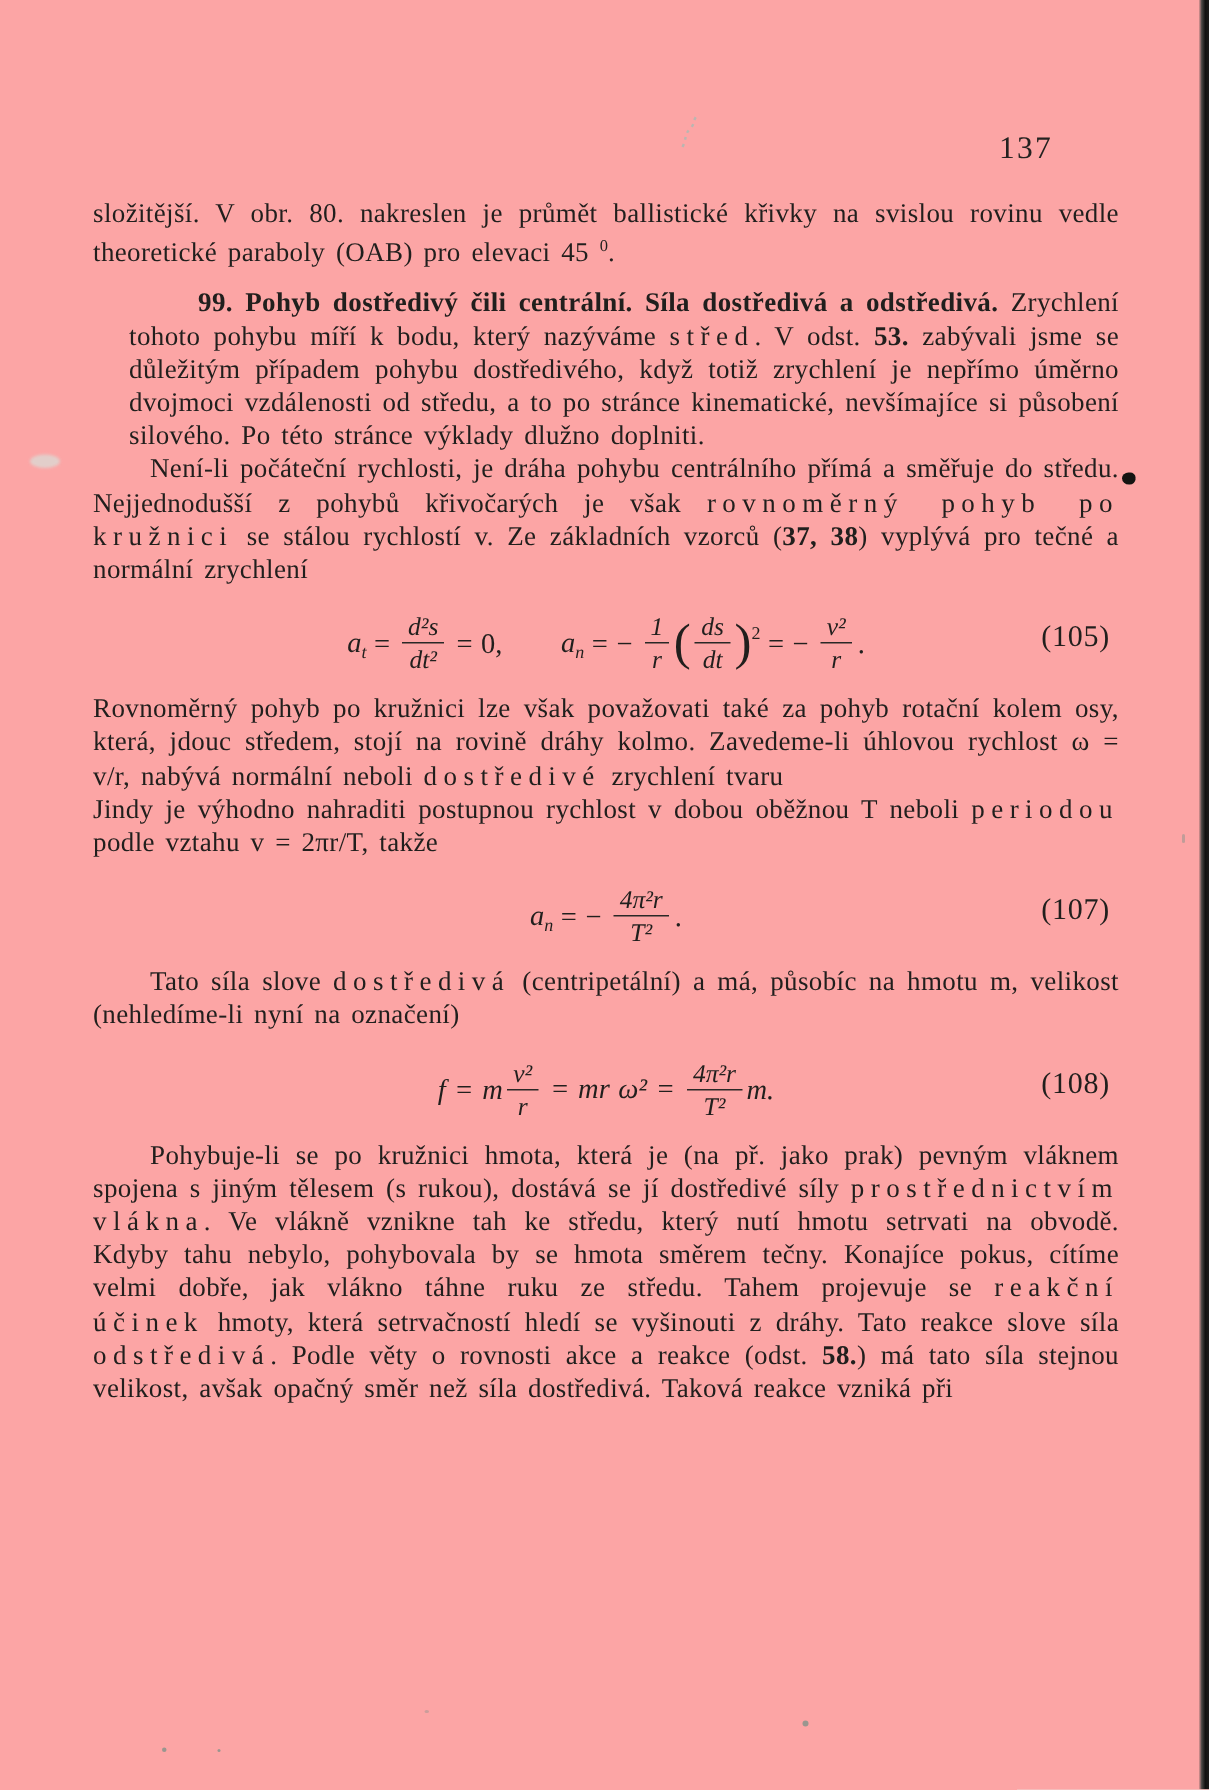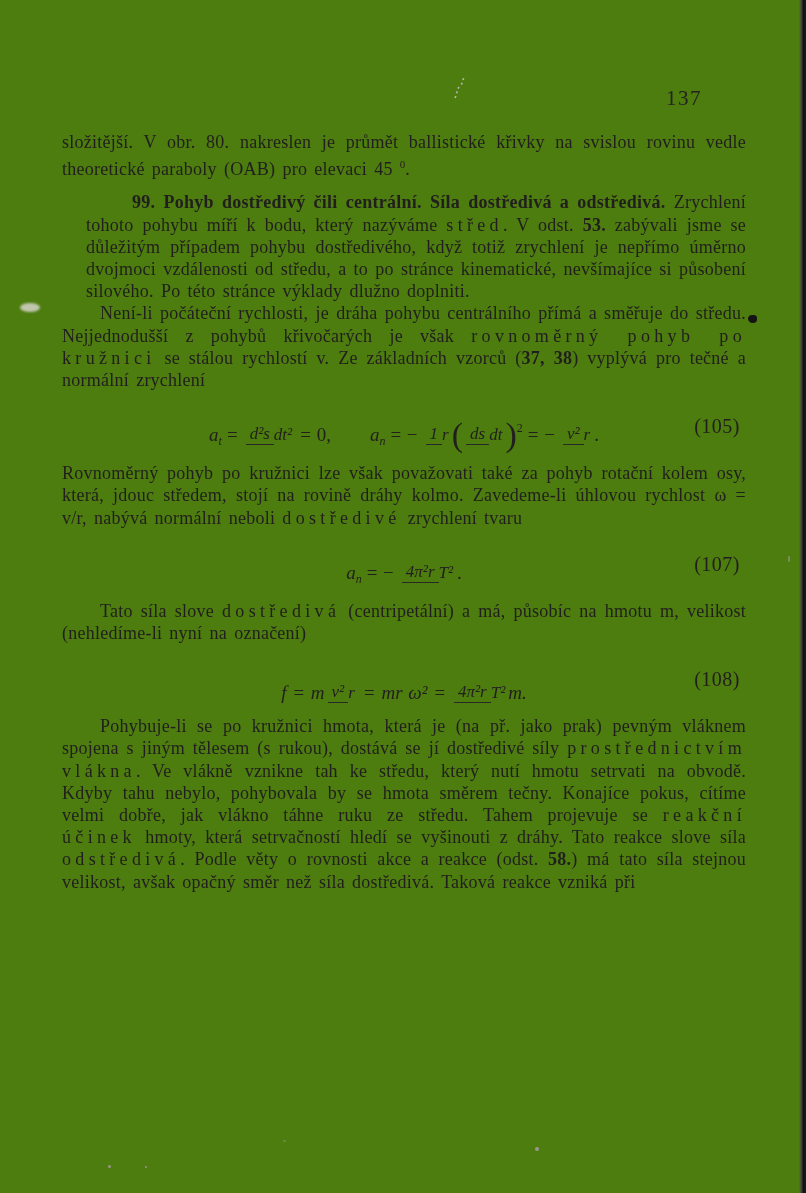--- a/index.html
+++ b/index.html
@@ -5,21 +5,21 @@
   html,body{margin:0;padding:0;}
   body{
     width:806px;height:1193px;
     background:#e9e7e2;
     font-family:"Liberation Serif","DejaVu Serif",serif;
     overflow:hidden;
   }
   .page{
     position:relative;
     width:806px;height:1193px;
-    background:#4d7c0f;
+    background:#fca5a5;
     color:#211f1d;
     overflow:hidden;
   }
   
   .scan-edge{
     position:absolute;top:0;right:0;width:7px;height:100%;
     background:linear-gradient(to right, rgba(30,28,26,0) 0%, #4a4744 30%, #121110 65%, #1b1a18 100%);
   }
   .page-number{
     position:absolute;top:86px;right:104px;
@@ -50,21 +50,21 @@
     position:absolute;right:6px;top:50%;transform:translateY(-50%);
     font-style:normal;font-size:20px;letter-spacing:0.5px;
   }
   .mvar{font-style:italic;}
   .msub{font-style:italic;font-size:12px;vertical-align:-4px;}
   .msup{font-size:12px;vertical-align:9px;}
   .mop{padding:0 5px;}
   .mdot{padding-left:1px;}
   .gap{display:inline-block;width:34px;}
   .frac{
-    display:inline-flex;flex-direction:row;
+    display:inline-flex;flex-direction:column;
     vertical-align:middle;text-align:center;
     font-style:italic;font-size:17px;line-height:1.12;
     margin:0 3px;position:relative;top:-2px;
   }
   .frac .num{border-bottom:1.2px solid #2a2826;padding:0 4px 1px;}
   .frac .den{padding-top:1px;}
   .paren{font-size:34px;font-weight:200;vertical-align:middle;position:relative;top:-2px;}
   
   .pencil-squiggle{position:absolute;left:452px;top:74px;}
   .ink-dot{
@@ -123,20 +123,21 @@
           </span><span class="paren">)</span><span class="msup">2</span><span class="mop">= −</span><span class="frac">
             <span class="num">v²</span>
             <span class="den">r</span>
           </span><span class="mdot">.</span></span>
       <span class="eq-number">(105)</span>
     </div>
 
     <p><span>Rovnoměrný pohyb po kružnici lze však považovati také za pohyb rotační kolem osy, která, jdouc středem, stojí na rovině dráhy kolmo. Zavedeme-li úhlovou rychlost </span><span class="it">ω = v/r</span><span>, nabývá normální neboli </span><span class="sp">dostředivé</span><span> zrychlení tvaru</span></p>
 
 
+    <p><span>Jindy je výhodno nahraditi postupnou rychlost </span><span class="it">v</span><span> dobou oběžnou </span><span class="it">T</span><span> neboli </span><span class="sp">periodou</span><span> podle vztahu </span><span class="it">v = 2πr/T</span><span>, takže</span></p>
 
     <div class="formula f-tall">
       <span><span class="mvar">a</span><span class="msub">n</span><span class="mop">= −</span><span class="frac">
             <span class="num">4π²r</span>
             <span class="den">T²</span>
           </span><span class="mdot">.</span></span>
       <span class="eq-number">(107)</span>
     </div>
 
 

